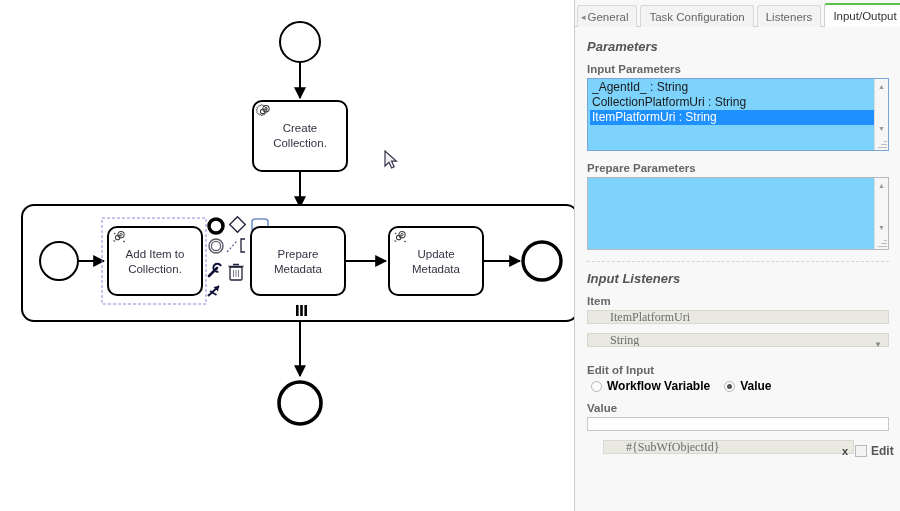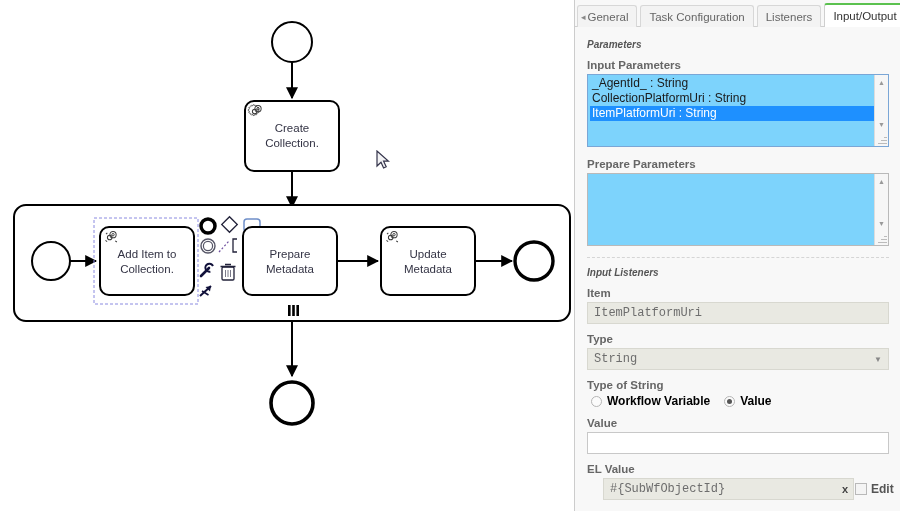--- a/index.html
+++ b/index.html
@@ -11,21 +11,21 @@
   }
   #app {
     position: relative;
     width: 900px; height: 511px;
     background: #ffffff;
   }
 
   
   #canvas {
     position: absolute;
-    left: 8px; top: 0;
+    left: 16px; top: 0;
     width: 574px; height: 511px;
     background: #ffffff;
     overflow: hidden;
   }
   #canvas svg { display: block; }
 
   .cursor {
     position: absolute;
     left: 368px; top: 150px;
     width: 14px; height: 20px;
@@ -88,21 +88,21 @@
     color: #888;
     margin-right: 2px;
   }
 
   
   .panel-body {
     padding: 10px 12px 0 12px;
     box-sizing: border-box;
   }
   .group-title {
-    font-size: 10px;
+    font-size: 13px;
     font-style: italic;
     font-weight: bold;
     color: #555555;
     margin: 2px 0 9px 0;
   }
   .field-label {
     font-size: 11.5px;
     font-weight: bold;
     color: #666666;
     margin: 0 0 3px 0;
@@ -169,28 +169,28 @@
   
   .divider {
     width: 302px;
     border-top: 1px dashed #d5d5d5;
     margin: 6px 0 9px 0;
   }
 
   
   .txt {
     width: 302px;
-    height: 22px;
+    height: 14px;
     box-sizing: border-box;
     border: 1px solid #c8c8c8;
     background: #ffffff;
     font-size: 12px;
     color: #444444;
-    padding: 0 6px;
-    font-family: Liberation Mono, monospace;
+    padding: 0 22px;
+    font-family: Liberation Serif, serif;
     line-height: 20px;
     margin-bottom: 9px;
     display: block;
   }
   .txt.readonly {
     background: #e9e9e2;
     color: #6d6d6d;
     border: 1px solid #d8d8d0;
   }
   .selectwrap {
@@ -466,42 +466,40 @@
         </div>
       </div>
 
       <div class="divider"></div>
 
       <div class="group-title">Input Listeners</div>
 
       <div class="field-label">Item</div>
       <input class="txt readonly" type="text" readonly="" value="ItemPlatformUri" style="">
 
-      <div class="field-label">Type</div>
       <div class="selectwrap">
         <input class="txt readonly" type="text" readonly="" value="String" style="">
         <span class="sel-caret">▼</span>
       </div>
 
-      <div class="field-label">Type of String</div>
+      <div class="field-label">Edit of Input</div>
       <div class="radio-row">
         <div class="radio-item">
           <span class="radio"></span>
           <span>Workflow Variable</span>
         </div>
         <div class="radio-item">
           <span class="radio on"></span>
           <span>Value</span>
         </div>
       </div>
 
       <div class="field-label">Value</div>
       <input class="txt" type="text" value="" style="">
 
-      <div class="field-label">EL Value</div>
       <div class="el-row">
         <div class="el-field">
           <input class="txt readonly" type="text" readonly="" value="#{SubWfObjectId}" style="">
           <span class="el-clear">x</span>
         </div>
         <div class="chk-wrap">
           <span class="chk"></span>
           <span class="chk-label">Edit</span>
         </div>
       </div>

